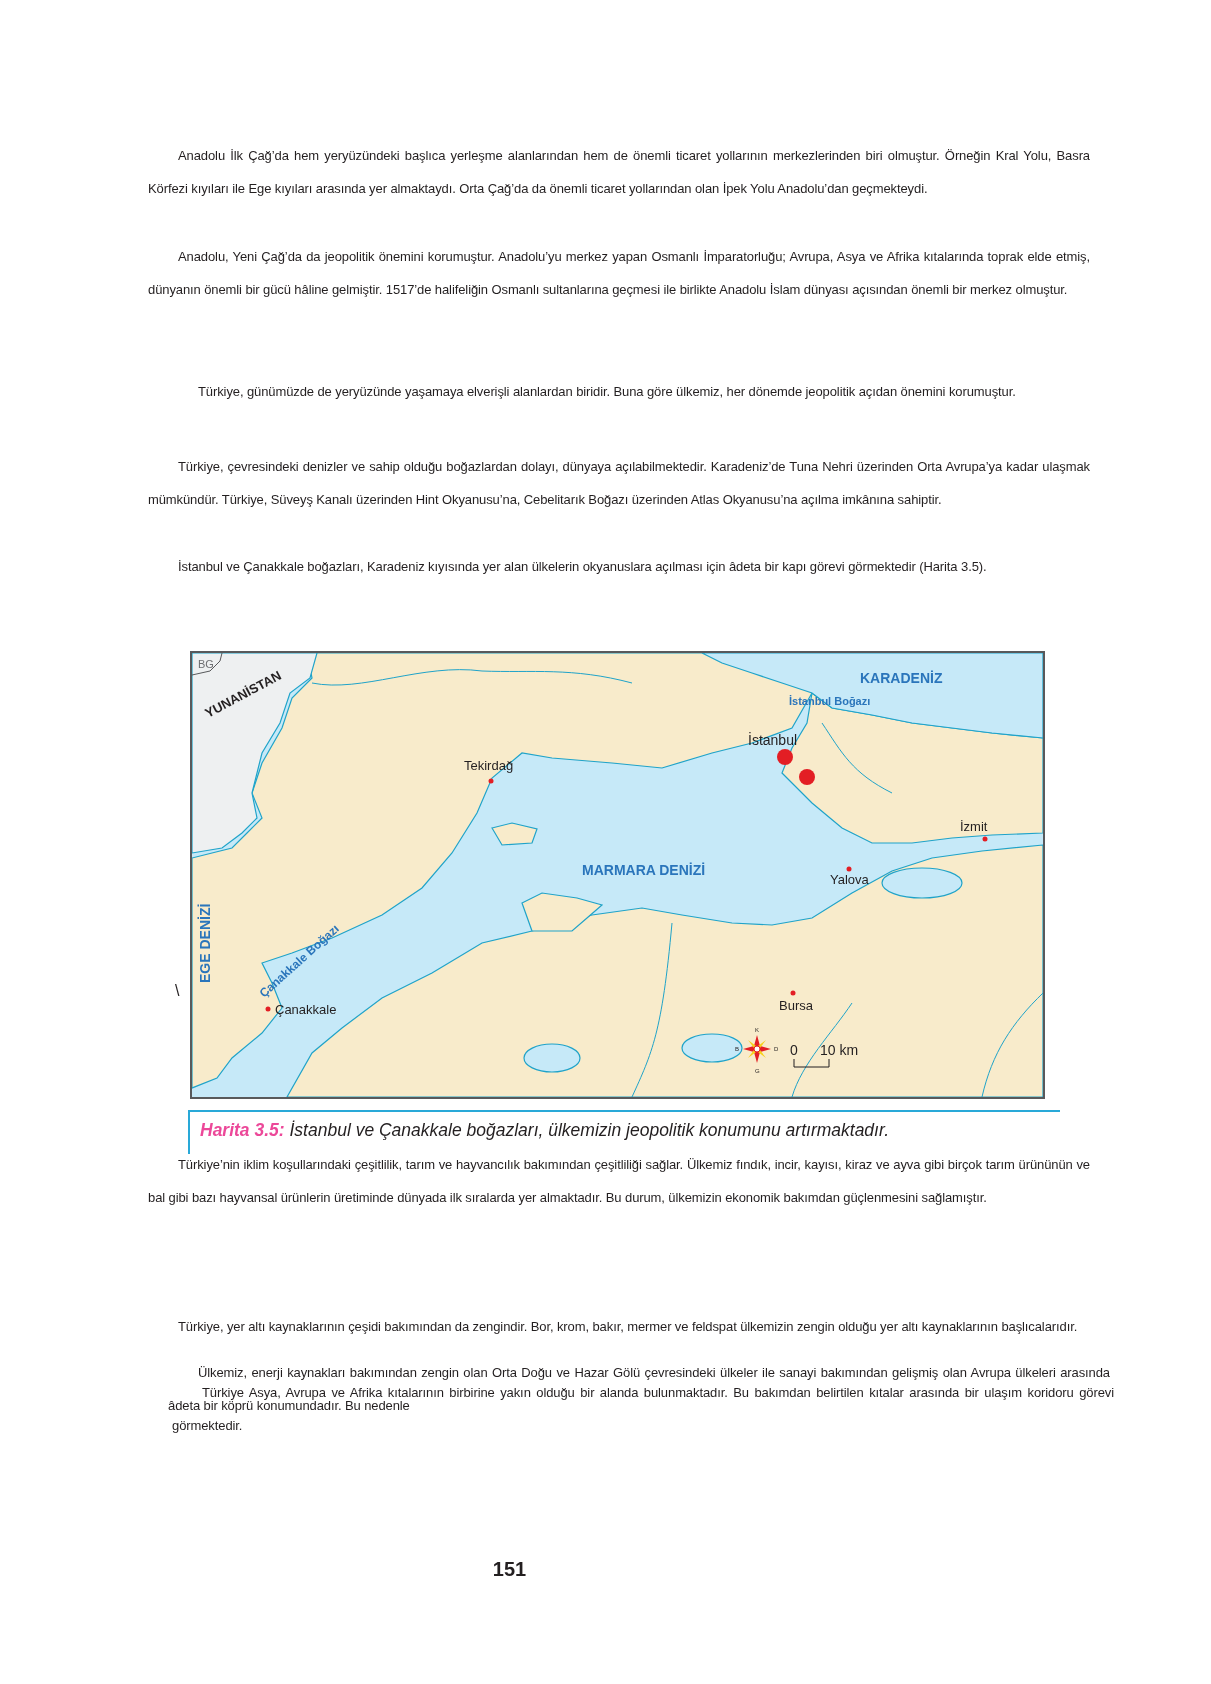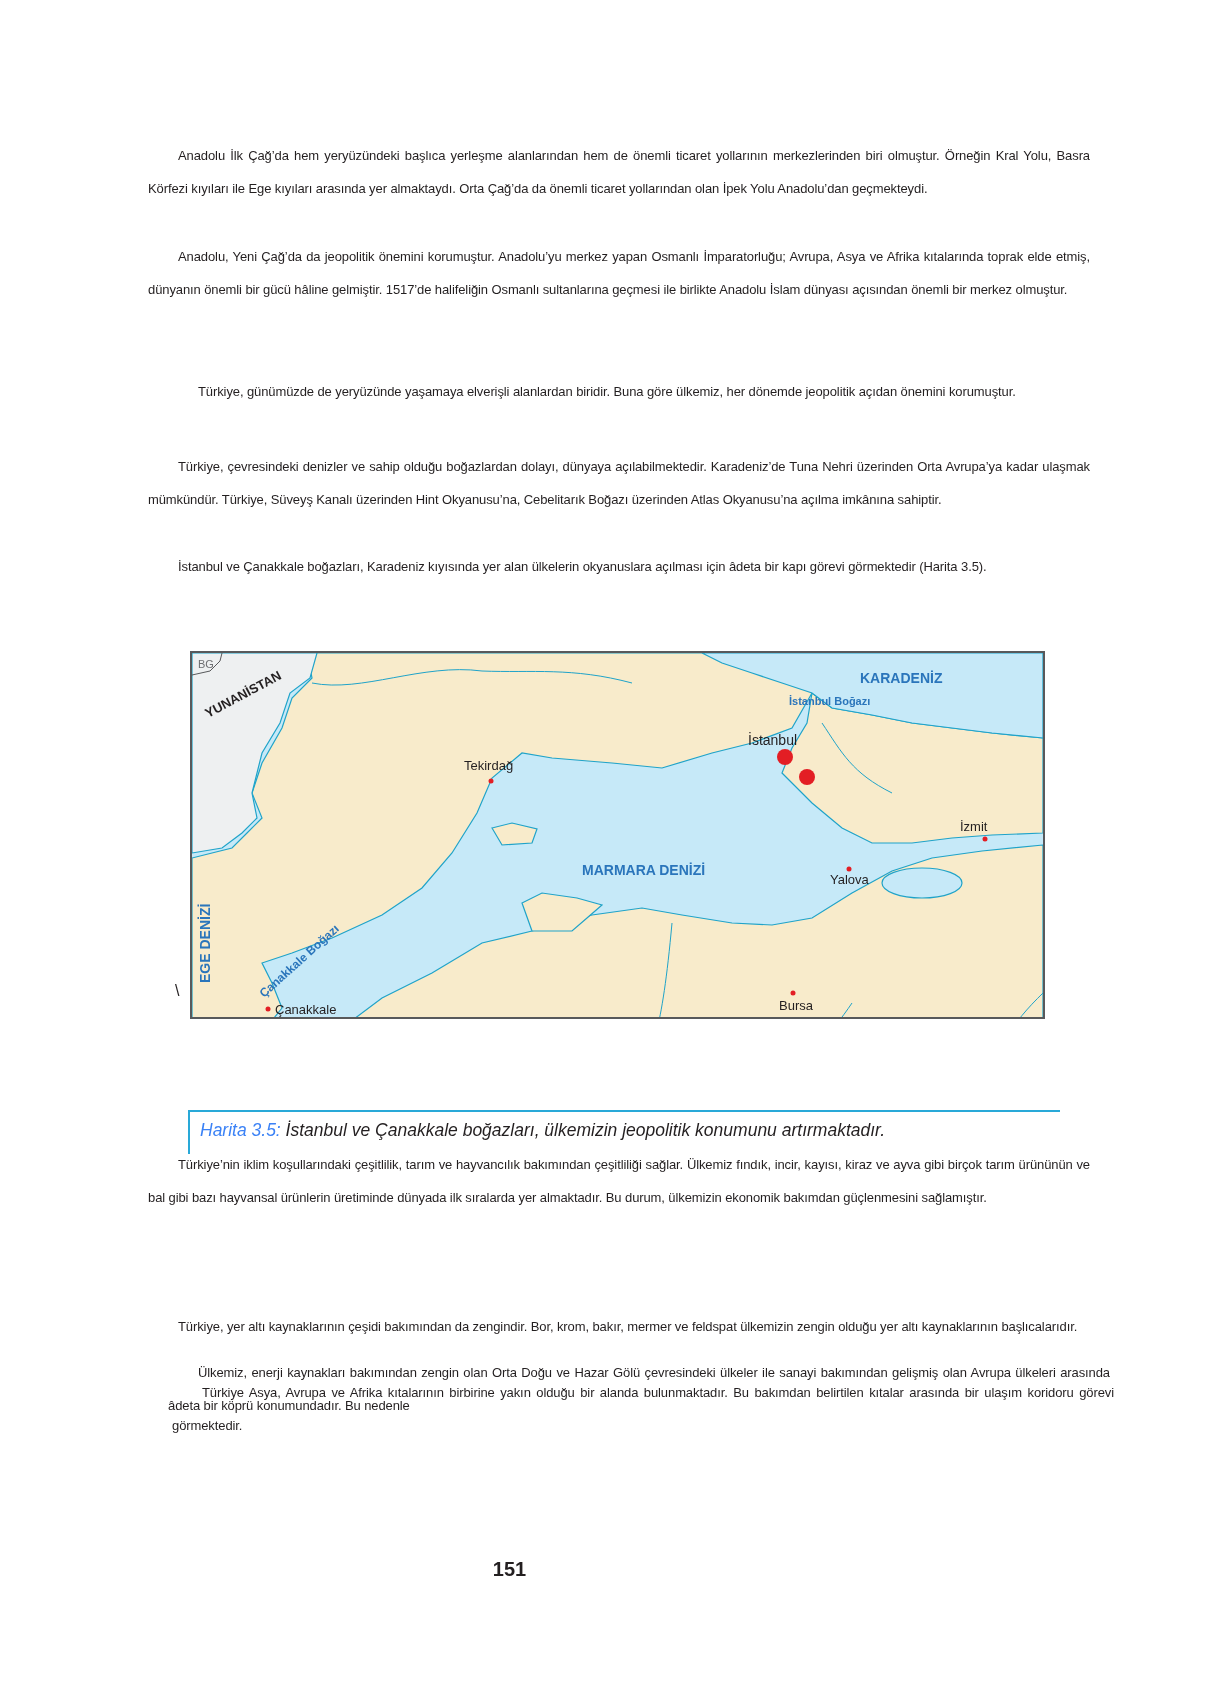--- a/index.html
+++ b/index.html
@@ -1,27 +1,27 @@
 <!DOCTYPE html>
 <html><head>
 <meta charset="utf-8">
 <style>
   html, body { margin: 0; padding: 0; background: #ffffff; }
   body { width: 1211px; height: 1684px; position: relative; overflow: hidden;
          font-family: "Liberation Sans", sans-serif; color: #231f20; }
   .para { position: absolute; left: 148px; width: 942px; font-size: 13px;
           line-height: 33px; text-align: justify; text-indent: 30px; margin: 0;
           letter-spacing: -0.1px; }
-  .map-wrap { position: absolute; left: 190px; top: 651px; width: 855px; height: 368px;
+  .map-wrap { position: absolute; left: 190px; top: 651px; width: 855px; height: 448px;
               border: 2px solid #58595b; box-sizing: border-box; overflow: hidden; background:#c6e9f8; }
   .map-wrap svg { display: block; }
   .caption { position: absolute; left: 188px; top: 1110px; width: 872px; height: 44px;
              border-top: 2px solid #29a9d8; border-left: 2px solid #29a9d8; box-sizing: border-box;
              font-size: 17.5px; font-style: italic; padding: 8px 0 0 10px; }
-  .caption .label { color: #3b82f6; font-weight: normal; margin-top: 8px; }
+  .caption .label { color: #ec4899; font-weight: bold; margin-top: 8px; }
   .page-number { position: absolute; left: 0; width: 1019px; top: 1558px; text-align: center;
                  font-weight: bold; font-size: 20px; }
   .backslash { position: absolute; left: 175px; top: 982px; font-size: 16px; }
   .maptext { font-family: "Liberation Sans", sans-serif; }
 </style>
 </head>
 <body>
 
 <p class="para" style="top:139px;">Anadolu İlk Çağ’da hem yeryüzündeki başlıca yerleşme alanlarından hem de önemli ticaret yolları­nın merkezlerinden biri olmuştur. Örneğin Kral Yolu, Basra Körfezi kıyıları ile Ege kıyıları arasında yer almaktaydı. Orta Çağ’da da önemli ticaret yollarından olan İpek Yolu Anadolu’dan geçmekteydi.</p>
 <p class="para" style="top:240px;">Anadolu, Yeni Çağ’da da jeopolitik önemini korumuştur. Anadolu’yu merkez yapan Osmanlı İmparatorluğu; Avrupa, Asya ve Afrika kıtalarında toprak elde etmiş, dünyanın önemli bir gücü hâline gelmiştir. 1517’de halifeliğin Osmanlı sultanlarına geçmesi ile birlikte Anadolu İslam dünyası açısından önemli bir merkez olmuştur.</p>

